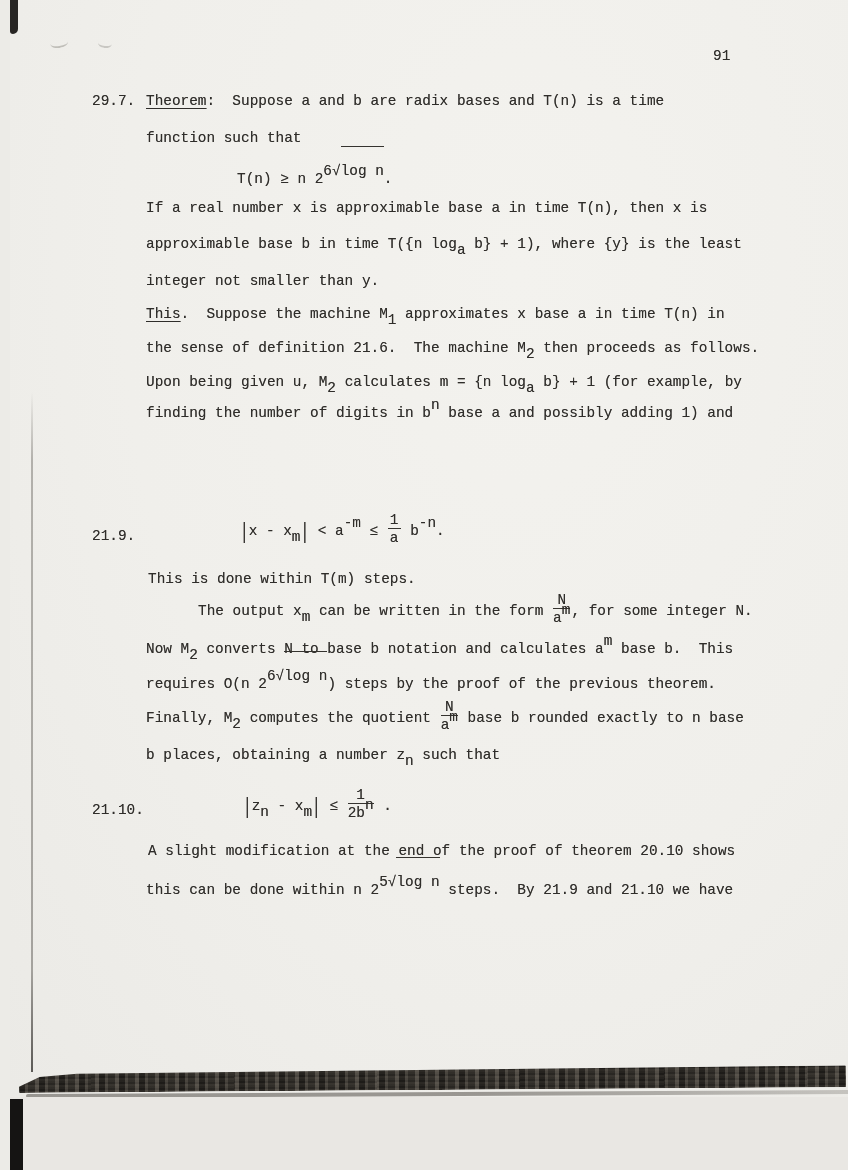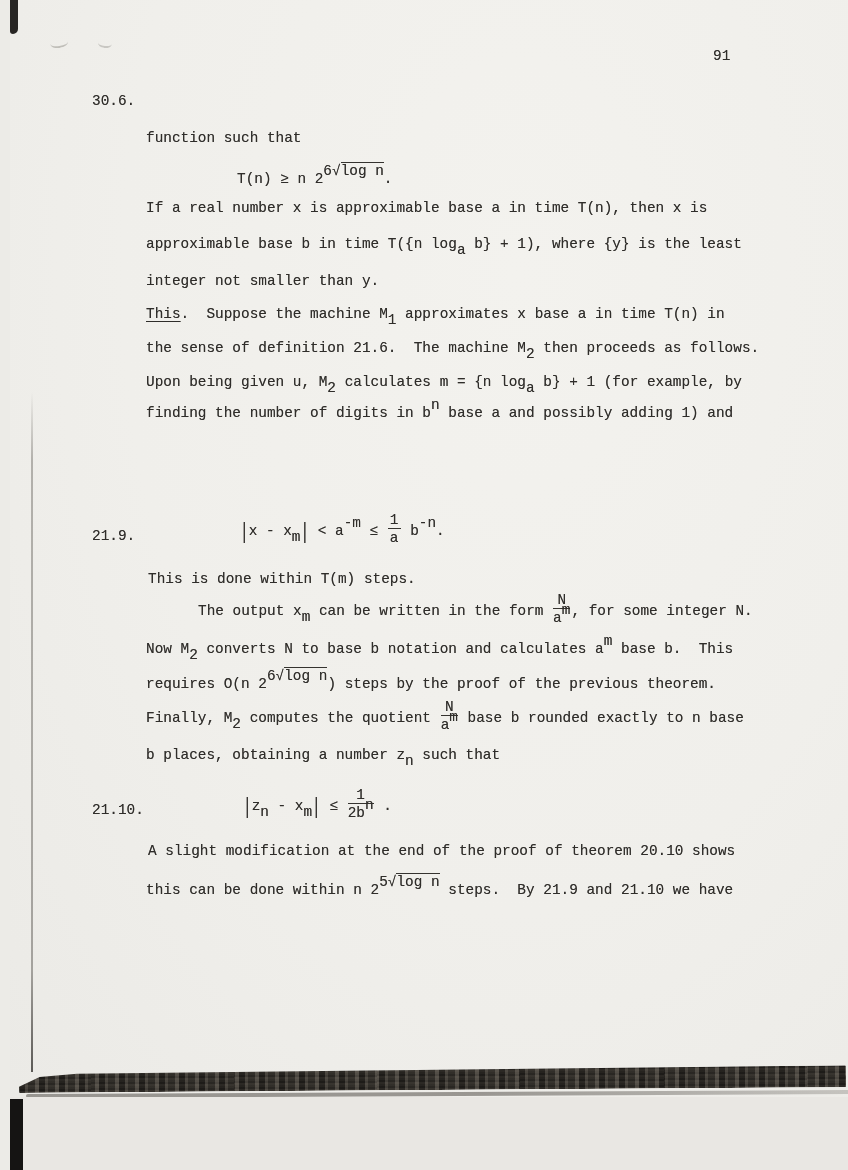--- a/index.html
+++ b/index.html
@@ -39,39 +39,40 @@
   .smudge-b{position:absolute;left:88px;top:39px;width:14px;height:7px;border-bottom:2px solid rgba(130,127,120,.35);border-radius:50%;transform:rotate(6deg);}
 
   .line{
     position:absolute;white-space:pre;
     font-size:14.4px;line-height:19px;color:#2f2d2a;
     text-shadow:0 0 0.5px rgba(47,45,42,.55);
   }
   .sup{position:relative;top:-0.55em;}
   .sub{position:relative;top:0.42em;}
   .und{text-decoration:underline;text-underline-offset:3px;text-decoration-thickness:1px;}
-  .ovl{border-top:1.4px solid #35332f;padding-top:0;}
+  .ovl{border-top:1.4px solid #35332f;padding-top:16px;}
   .bar{display:inline-block;transform:scaleY(1.5) translateY(0.5px);}
   .frac{display:inline-block;vertical-align:middle;text-align:center;margin:-8px 1px;position:relative;top:-2px;}
   .frac .num{display:block;line-height:15px;border-bottom:1.4px solid #35332f;padding:0 2px 0;}
   .frac .den{display:block;line-height:16px;padding-top:1px;}
 </style>
 </head>
 <body>
 
 <div class="scan">
   <div class="page"></div>
   <div class="fold-line"></div>
   <div class="corner-mark"></div>
   <div class="smudge-a"></div>
   <div class="smudge-b"></div>
 
   <div class="line" style="left:703px;top:47px;">91</div>
 
-  <div class="line" style="left:82px;top:92px;">30.6.</div>
+  <div class="line" style="left:82px;top:92px;">29.7.</div>
+  <div class="line" style="left:136px;top:92px;"><span class="und">Theorem</span>:  Suppose a and b are radix bases and T(n) is a time</div>
   <div class="line" style="left:136px;top:129px;">function such that</div>
   <div class="line" style="left:227px;top:170px;">T(n) ≥ n 2<span class="sup">6√<span class="ovl">log n</span></span>.</div>
   <div class="line" style="left:136px;top:199px;">If a real number x is approximable base a in time T(n), then x is</div>
   <div class="line" style="left:136px;top:235px;">approximable base b in time T({n log<span class="sub">a</span> b} + 1), where {y} is the least</div>
   <div class="line" style="left:136px;top:272px;">integer not smaller than y.</div>
   <div class="line" style="left:136px;top:305px;"><span class="und">This</span>.  Suppose the machine M<span class="sub">1</span> approximates x base a in time T(n) in</div>
   <div class="line" style="left:136px;top:339px;">the sense of definition 21.6.  The machine M<span class="sub">2</span> then proceeds as follows.</div>
   <div class="line" style="left:136px;top:373px;">Upon being given u, M<span class="sub">2</span> calculates m = {n log<span class="sub">a</span> b} + 1 (for example, by</div>
   <div class="line" style="left:136px;top:404px;">finding the number of digits in b<span class="sup">n</span> base a and possibly adding 1) and</div>
 

